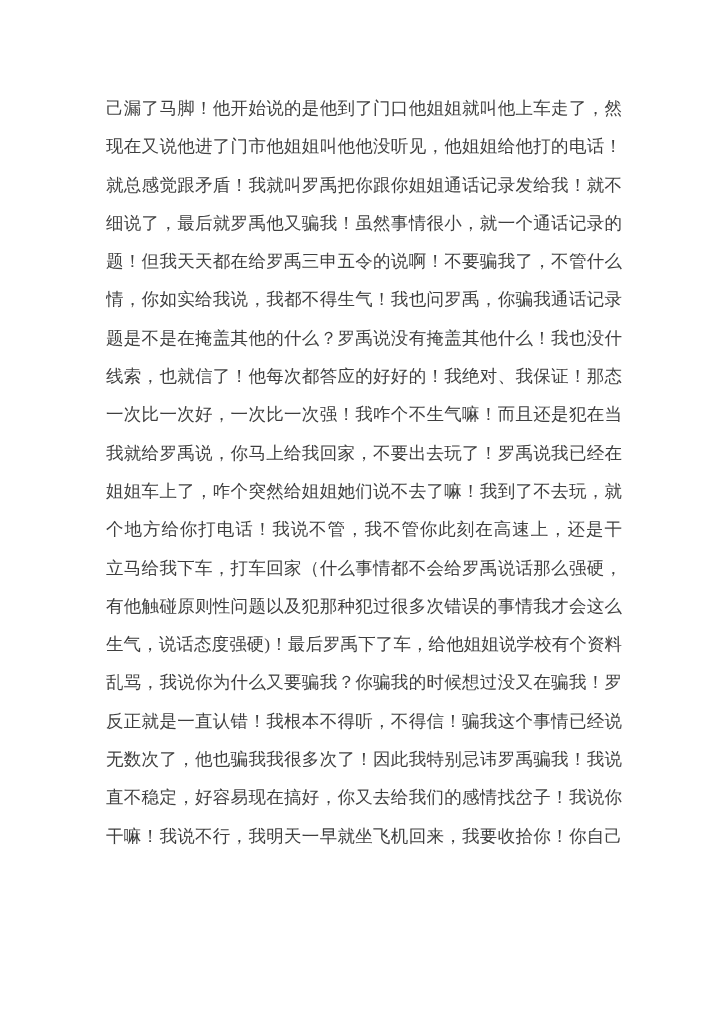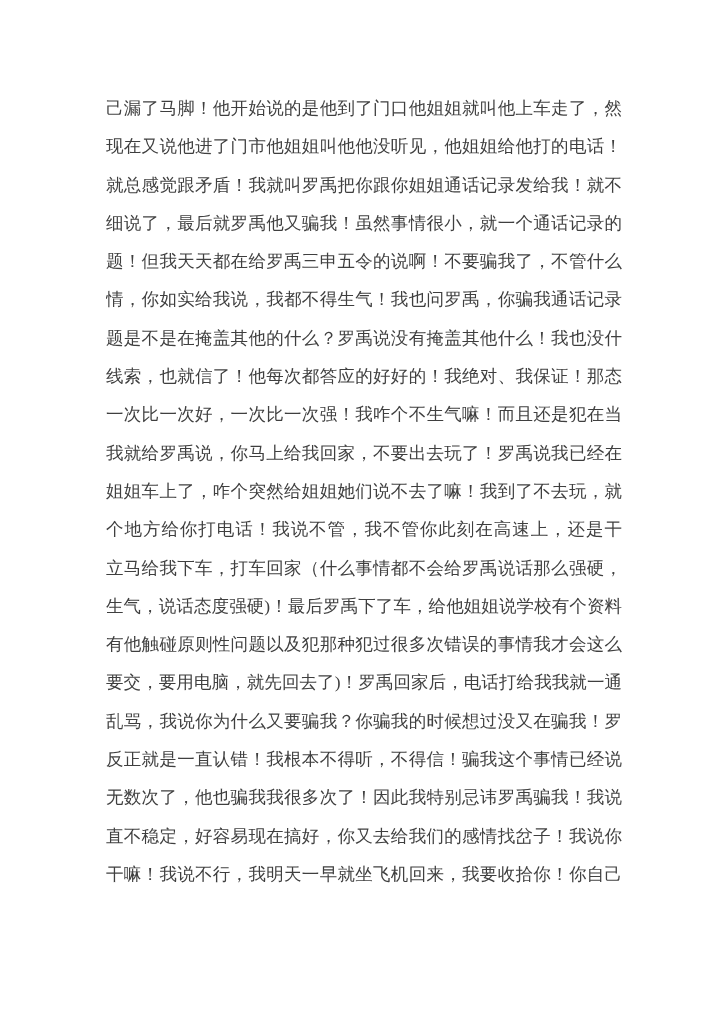--- a/index.html
+++ b/index.html
@@ -48,22 +48,21 @@
       <div class="line">细说了，最后就罗禹他又骗我！虽然事情很小，就一个通话记录的问</div>
       <div class="line">题！但我天天都在给罗禹三申五令的说啊！不要骗我了，不管什么事</div>
       <div class="line">情，你如实给我说，我都不得生气！我也问罗禹，你骗我通话记录问</div>
       <div class="line">题是不是在掩盖其他的什么？罗禹说没有掩盖其他什么！我也没什么</div>
       <div class="line">线索，也就信了！他每次都答应的好好的！我绝对、我保证！那态度</div>
       <div class="line">一次比一次好，一次比一次强！我咋个不生气嘛！而且还是犯在当下！</div>
       <div class="line">我就给罗禹说，你马上给我回家，不要出去玩了！罗禹说我已经在我</div>
       <div class="line">姐姐车上了，咋个突然给姐姐她们说不去了嘛！我到了不去玩，就找</div>
       <div class="line">个地方给你打电话！我说不管，我不管你此刻在高速上，还是干嘛！</div>
       <div class="line">立马给我下车，打车回家（什么事情都不会给罗禹说话那么强硬，只</div>
+      <div class="line">有他触碰原则性问题以及犯那种犯过很多次错误的事情我才会这么</div>
       <div class="line">生气，说话态度强硬)！最后罗禹下了车，给他姐姐说学校有个资料</div>
-      <div class="line">有他触碰原则性问题以及犯那种犯过很多次错误的事情我才会这么</div>
-      <div class="line">要交，要用电脑，就先回去了)！罗禹回家后，电话打给我我就一通</div>
       <div class="line">乱骂，我说你为什么又要骗我？你骗我的时候想过没又在骗我！罗禹</div>
       <div class="line">反正就是一直认错！我根本不得听，不得信！骗我这个事情已经说过</div>
       <div class="line">无数次了，他也骗我我很多次了！因此我特别忌讳罗禹骗我！我说你</div>
       <div class="line">直不稳定，好容易现在搞好，你又去给我们的感情找岔子！我说你想</div>
       <div class="line">干嘛！我说不行，我明天一早就坐飞机回来，我要收拾你！你自己去</div>
     </div>
 </div>
 
 </body></html>

